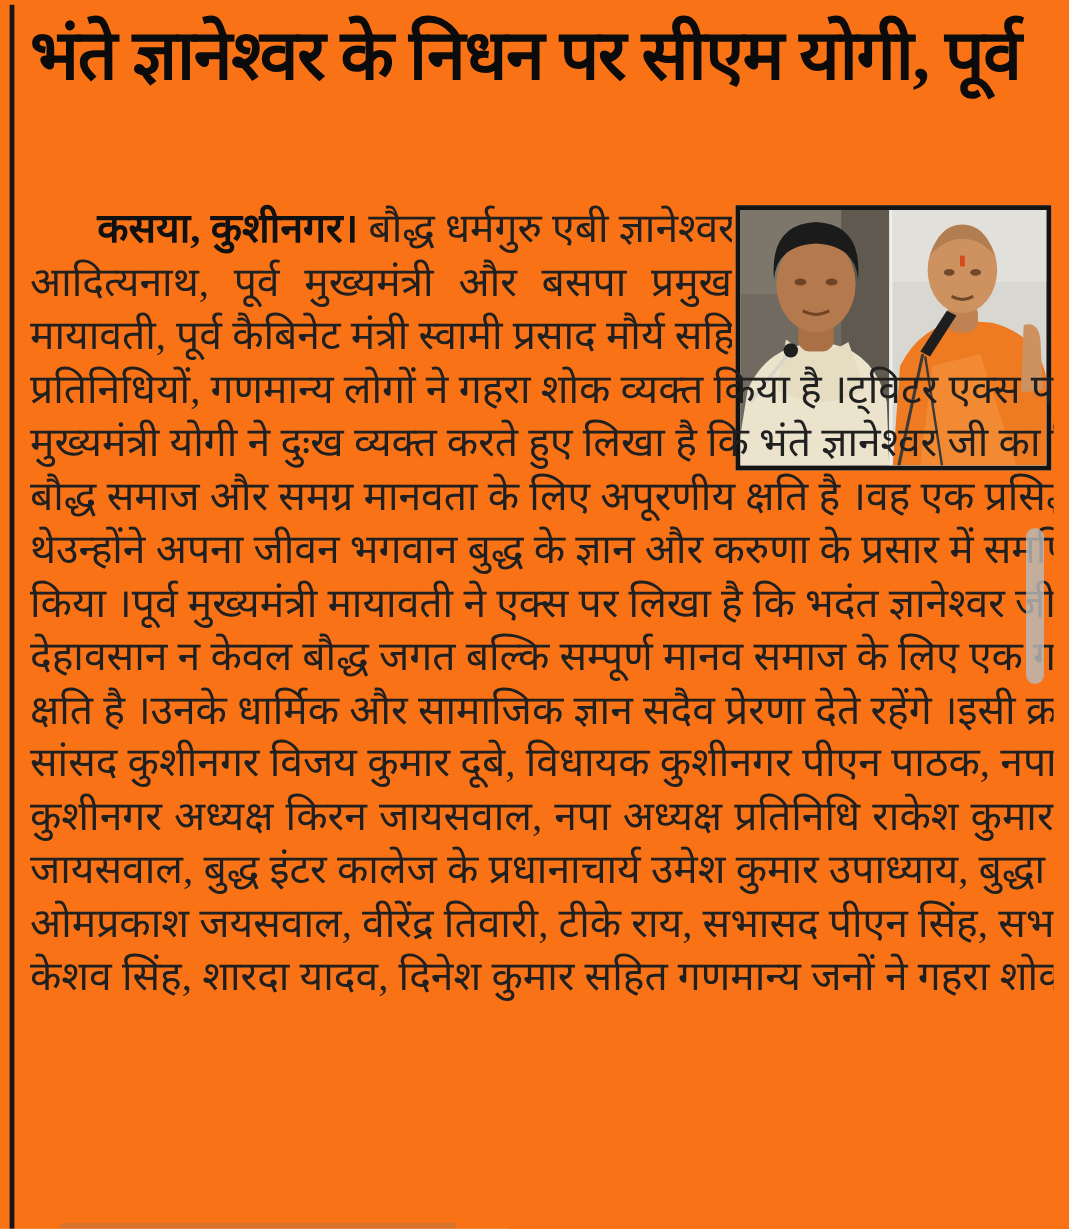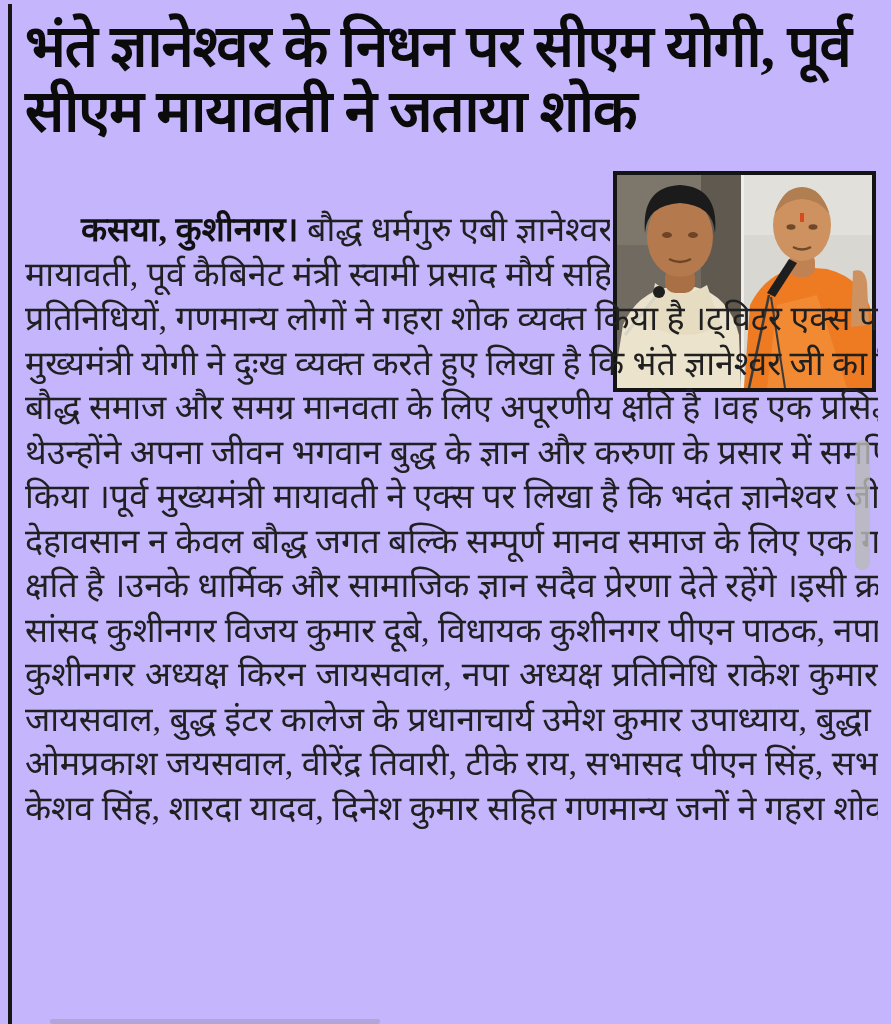--- a/index.html
+++ b/index.html
@@ -4,21 +4,21 @@
 <style>
   html,body{margin:0;padding:0;}
   body{
     background:#e9e9e9;
     font-family:"Liberation Serif","DejaVu Serif",serif;
   }
   .page{
     position:relative;
     width:891px;height:1024px;
     margin:0 auto;
-    background:#c4b5fd;
+    background:#f97316;
     overflow:hidden;
     color:#1c1c1c;
   }
   .left-rule{
     position:absolute;
     left:8px;top:4px;bottom:0;
     width:4px;
     background:#161616;
   }
   .headline{
@@ -42,21 +42,21 @@
   .body-line{
     height:44.5px;
     line-height:44.5px;
     text-align:justify;
     text-align-last:justify;
     overflow:hidden;
     white-space:nowrap;
   }
   .body-line.narrow{width:585px;}
   .body-line.full{width:853px;}
-  .body-line.indent{padding-left:56px;width:529px;margin-top:38px;}
+  .body-line.indent{padding-left:56px;width:529px;}
   .body-line.last{text-align-last:left;}
   .dateline{font-weight:bold;color:#111;}
   .photo{
     position:absolute;
     left:613px;top:171px;
     width:263px;height:221px;
     border:4px solid #141414;
     box-sizing:border-box;
     background:#cfcdc8;
   }
@@ -78,21 +78,20 @@
 </style>
 </head>
 <body>
 
 <div class="page">
 
   <div class="left-rule"></div>
 
   <div class="headline">
     <div class="hl-line">भंते ज्ञानेश्वर के निधन पर सीएम योगी, पूर्व</div>
-    <div class="hl-line">सीएम मायावती ने जताया शोक</div>
   </div>
 
   <div class="photo">
     <svg viewBox="0 0 255 213" preserveAspectRatio="none">
 
       <g>
         <rect x="0" y="0" width="124" height="213" fill="#716a60"></rect>
         <rect x="0" y="0" width="124" height="70" fill="#7d766b"></rect>
         <rect x="84" y="0" width="40" height="213" fill="#5f594f"></rect>
 
@@ -141,20 +140,21 @@
         <line x1="168" y1="213" x2="154" y2="122" stroke="#3a3a3a" stroke-width="2"></line>
       </g>
     </svg>
   </div>
 
   <div class="article">
     <div class="body-line narrow indent">
       <span class="dateline">कसया, कुशीनगर।</span>
       <span>बौद्ध धर्मगुरु एबी ज्ञानेश्वर</span>
     </div>
+    <div class="body-line narrow">आदित्यनाथ, पूर्व मुख्यमंत्री और बसपा प्रमुख</div>
     <div class="body-line narrow">मायावती, पूर्व कैबिनेट मंत्री स्वामी प्रसाद मौर्य सहित</div>
     <div class="body-line full">प्रतिनिधियों, गणमान्य लोगों ने गहरा शोक व्यक्त किया है ।ट्विटर एक्स पर</div>
     <div class="body-line full">मुख्यमंत्री योगी ने दुःख व्यक्त करते हुए लिखा है कि भंते ज्ञानेश्वर जी का निधन</div>
     <div class="body-line full">बौद्ध समाज और समग्र मानवता के लिए अपूरणीय क्षति है ।वह एक प्रसिद्ध संत</div>
     <div class="body-line full">थेउन्होंने अपना जीवन भगवान बुद्ध के ज्ञान और करुणा के प्रसार में समर्पित</div>
     <div class="body-line full">किया ।पूर्व मुख्यमंत्री मायावती ने एक्स पर लिखा है कि भदंत ज्ञानेश्वर जी का</div>
     <div class="body-line full">देहावसान न केवल बौद्ध जगत बल्कि सम्पूर्ण मानव समाज के लिए एक गहरी</div>
     <div class="body-line full">क्षति है ।उनके धार्मिक और सामाजिक ज्ञान सदैव प्रेरणा देते रहेंगे ।इसी क्रम में</div>
     <div class="body-line full">सांसद कुशीनगर विजय कुमार दूबे, विधायक कुशीनगर पीएन पाठक, नपाप</div>
     <div class="body-line full">कुशीनगर अध्यक्ष किरन जायसवाल, नपा अध्यक्ष प्रतिनिधि राकेश कुमार</div>

